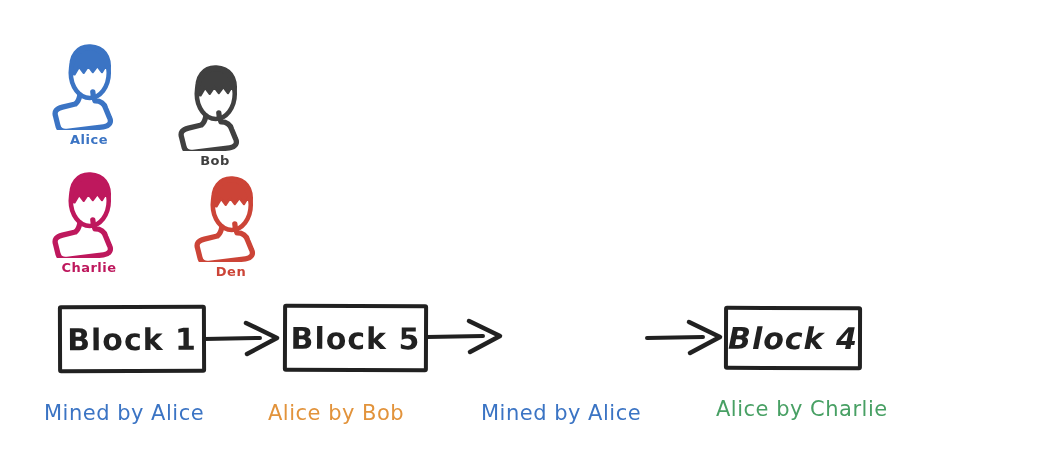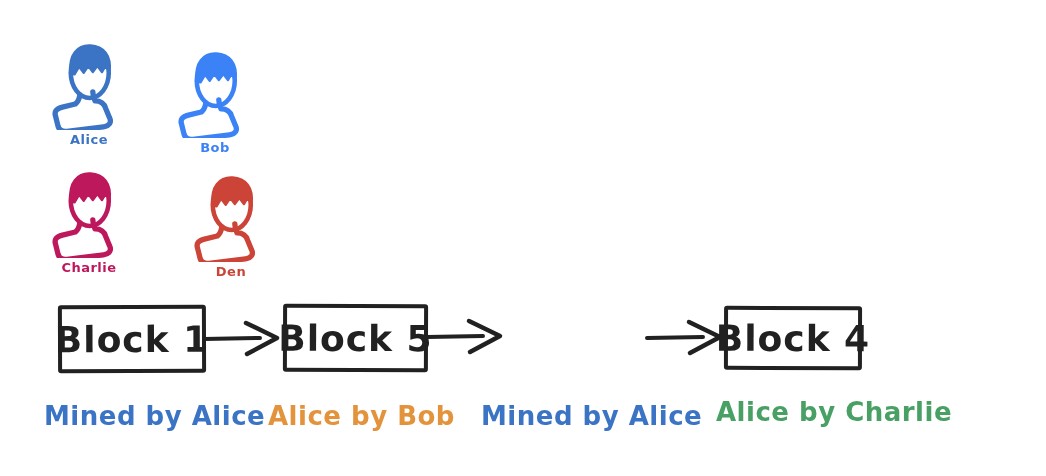--- a/index.html
+++ b/index.html
@@ -33,35 +33,35 @@
     position: absolute;
     height: 68px;
     background: #ffffff;
     border: 4px solid #212121;
     border-radius: 3px;
     display: flex;
     align-items: center;
     justify-content: center;
   }
   .block-label {
-    font-size: 36px;
+    font-size: 30px;
     font-weight: 600;
     color: #212121;
     letter-spacing: 1px;
     white-space: nowrap;
   }
 
   
   .arrow { position: absolute; }
 
   
   .mined {
     position: absolute;
-    font-size: 26px;
-    font-weight: 700;
+    font-size: 21px;
+    font-weight: 400;
     letter-spacing: 0.5px;
     white-space: nowrap;
   }
 </style>
 </head>
 <body>
 
 <svg width="0" height="0" style="position:absolute">
   <defs>
     <g id="person-glyph">
@@ -74,21 +74,21 @@
 
 <div class="canvas">
 
   <div class="person" style="left: 46px; top: 40px; color: rgb(59, 116, 196);">
     <svg class="person-icon" width="76" height="90" viewBox="0 0 100 118">
         <use href="#person-glyph"></use>
       </svg>
     <div class="person-label">Alice</div>
   </div>
 
-  <div class="person" style="left: 172px; top: 48px; color: #3b82f6;">
+  <div class="person" style="left: 172px; top: 61px; color: #404040;">
     <svg class="person-icon" width="76" height="90" viewBox="0 0 100 118">
         <use href="#person-glyph"></use>
       </svg>
     <div class="person-label">Bob</div>
   </div>
 
   <div class="person" style="left: 46px; top: 168px; color: #be185d;">
     <svg class="person-icon" width="76" height="90" viewBox="0 0 100 118">
         <use href="#person-glyph"></use>
       </svg>
@@ -119,21 +119,21 @@
     <line x1="2" y1="23" x2="58" y2="22" stroke="#212121" stroke-width="4" stroke-linecap="round"></line>
     <path d="M44,7 L75,22 L45,38" fill="none" stroke="#212121" stroke-width="4.5" stroke-linecap="round" stroke-linejoin="round"></path>
   </svg>
 
 
   <svg class="arrow" style="left:645px; top:315px;" width="82" height="44" viewBox="0 0 82 44">
     <line x1="2" y1="23" x2="58" y2="22" stroke="#212121" stroke-width="4" stroke-linecap="round"></line>
     <path d="M44,7 L75,22 L45,38" fill="none" stroke="#212121" stroke-width="4.5" stroke-linecap="round" stroke-linejoin="round"></path>
   </svg>
 
-  <div class="block" style="left:724px; top:306px; width:138px; height:64px; transform:rotate(0.15deg);">
+  <div class="block" style="left:724px; top:306px; width:138px; height:64px; transform:rotate(0.15deg);font-style:italic;">
     <span class="block-label">Block 4</span>
   </div>
 
   <div class="mined" style="left: 44px; top: 401px; color: rgb(59, 116, 196);">Mined by Alice</div>
   <div class="mined" style="left: 268px; top: 401px; color: rgb(226, 147, 59);">Alice by Bob</div>
   <div class="mined" style="left: 481px; top: 401px; color: rgb(59, 116, 196);">Mined by Alice</div>
   <div class="mined" style="left: 716px; top: 397px; color: rgb(72, 160, 100);">Alice by Charlie</div>
 
 </div>
 

